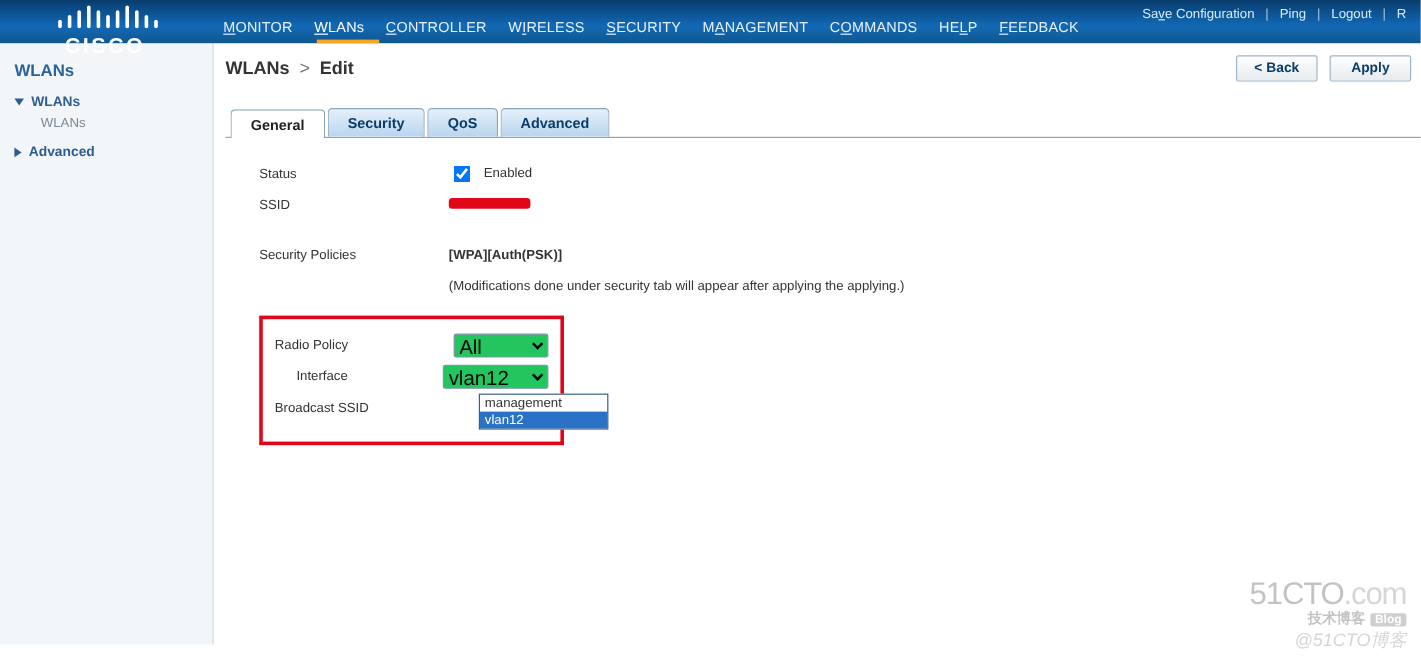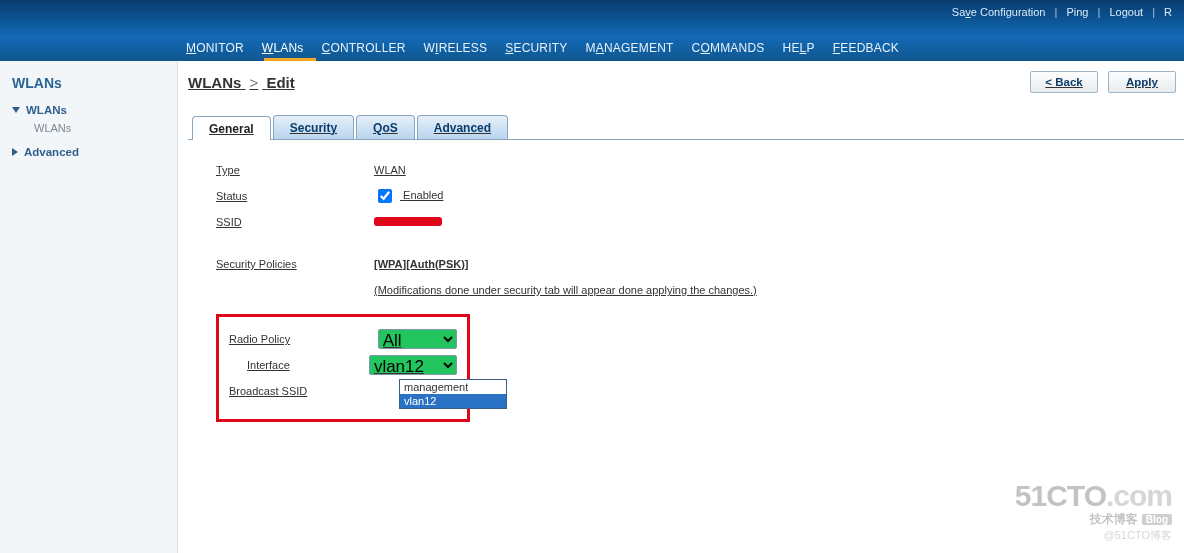--- a/index.html
+++ b/index.html
@@ -1,20 +1,20 @@
 <!DOCTYPE html>
 <html><head>
 <meta charset="utf-8">
 <style>
   * { box-sizing: border-box; }
   html, body { margin: 0; padding: 0; font-family: Verdana, Arial, sans-serif; font-size: 11px; color: #333; }
   body { width: 1184px; height: 553px; overflow: hidden; position: relative; background: #fff; }
 
   
-  .topbar { background: linear-gradient(#083c6c, #0e5a9e 40%, #1369b5 60%, #0f5790); height: 61px; position: relative; }
+  .topbar { background: linear-gradient(#083c6c, #0e5a9e 40%, #1369b5 60%, #0f5790); height: 36px; position: relative; }
   .util-links { position: absolute; right: 8px; top: 6px; color: #cfe3f5; font-size: 11px; }
   .util-links a { color: #d9eaf8; text-decoration: none; padding: 0 4px; }
   .util-sep { color: #a7c3db; padding: 0 2px; }
   .util-links a u { text-decoration: underline; }
   .logo { position: absolute; left: 44px; top: 4px; color: #fff; }
   .logo svg { display: block; }
   .mainnav { position: absolute; left: 186px; bottom: 6px; display: flex; gap: 18px; }
   .mainnav a { color: #e6f1fa; text-decoration: none; font-size: 12px; letter-spacing: 0.2px; }
   .mainnav a span.ak { text-decoration: underline; }
   .mainnav a.active { color: #ffffff; }
@@ -24,21 +24,21 @@
   .layout { display: flex; height: calc(553px - 52px); }
   .sidebar { width: 178px; background: #f3f6f9; border-right: 1px solid #d3dde6; padding: 10px 0 0 12px; }
   .sidebar h2 { font-size: 14px; color: #2a6496; margin: 4px 0 10px 0; font-weight: bold; }
   .side-item { display: flex; align-items: center; gap: 6px; padding: 3px 0; color: #2e5e8e; font-size: 11.5px; }
   .side-item.sub { padding-left: 22px; color: #7a8894; font-size: 11px; }
   .tri { display: inline-block; width: 0; height: 0; }
   .tri-down { border-left: 4px solid transparent; border-right: 4px solid transparent; border-top: 6px solid #2e5e8e; }
   .tri-right { border-top: 4px solid transparent; border-bottom: 4px solid transparent; border-left: 6px solid #2e5e8e; }
 
   
-  .main { flex: 1; padding: 10px 0 0 10px; position: relative; text-decoration: underline; }
+  .main { flex: 1; padding: 10px 0 0 10px; position: relative; }
   .page-head { display: flex; align-items: center; justify-content: space-between; padding-right: 6px; }
   .page-title { font-size: 15px; font-weight: bold; color: #333; }
   .page-title .sep { color: #777; font-weight: normal; padding: 0 4px; }
   .btnbar { display: flex; gap: 10px; margin-right: 2px; }
   .btn { display: inline-flex; align-items: center; justify-content: center; min-width: 68px; height: 22px; padding: 0 12px; font-size: 11.5px; color: #0b3c6a; background: linear-gradient(#fdfdfd, #e7ecef); border: 1px solid #9fb4c6; border-radius: 2px; cursor: pointer; font-weight: bold; }
 
   
   .tabs { margin-top: 22px; border-bottom: 1px solid #8aa6bf; display: flex; align-items: flex-end; padding-left: 4px; }
   .tab { height: 24px; padding: 0 16px; margin-right: 2px; border: 1px solid #8aa6bf; border-bottom: none; border-radius: 4px 4px 0 0; display: flex; align-items: center; font-size: 12px; font-weight: bold; color: #0b3c6a; background: linear-gradient(#e6f0fa, #b9d5ef); cursor: pointer; }
   .tab.active { background: #fff; position: relative; top: 1px; color: #222; }
@@ -58,38 +58,56 @@
   .sel { font-family: inherit; font-size: 17px; height: 20px; border: 1px solid #7e97ad; border-radius: 2px; background: #22c55e; }
   .sel.radio { width: 80px; }
   .sel.iface { width: 108px; }
 
   .dropdown-open { position: absolute; left: 180px; top: 62px; width: 108px; border: 1px solid #3a5f86; background: #fff; font-size: 11px; z-index: 5; }
   .dropdown-open .opt { padding: 1px 4px; }
   .dropdown-open .opt.sel-hl { background: #2a72c6; color: #fff; }
 
   
   .watermark { position: absolute; right: 12px; bottom: 10px; text-align: right; color: #b9b9b9; font-family: Arial, sans-serif; opacity: 0.85; }
-  .watermark .l1 { font-size: 30px; font-weight: 700; letter-spacing: -1px; line-height: 1; }
+  .watermark .l1 { font-size: 26px; font-weight: 400; letter-spacing: -1px; line-height: 1; }
   .watermark .l1 .fade { color: #cfcfcf; }
   .watermark .l2 { font-size: 12px; font-weight: bold; }
   .watermark .l2 .blog { background: #c7c7c7; color: #fff; padding: 0 4px; border-radius: 2px; margin-left: 4px; font-size: 10px; }
-  .watermark .l3 { font-size: 11px; color: #cfcfcf; }
+  .watermark .l3 { font-size: 15px; color: #cfcfcf; font-style: italic; }
 </style>
 </head>
 <body>
 
 <div class="topbar">
   <div class="util-links">
     <a href="#">Sa<u>v</u>e Configuration</a>
     <span class="util-sep">|</span>
     <a href="#"><span>Ping</span></a>
     <span class="util-sep">|</span>
     <a href="#"><span>Logout</span></a>
     <span class="util-sep">|</span>
     <a href="#"><span>R</span></a>
+  </div>
+  <div class="logo">
+    <svg width="100" height="44" viewBox="0 0 100 44">
+      <g stroke="#ffffff" stroke-width="3" stroke-linecap="round">
+        <line x1="6" y1="14" x2="6" y2="18"></line>
+        <line x1="14" y1="10" x2="14" y2="18"></line>
+        <line x1="22" y1="6" x2="22" y2="18"></line>
+        <line x1="30" y1="2" x2="30" y2="18"></line>
+        <line x1="38" y1="6" x2="38" y2="18"></line>
+        <line x1="46" y1="10" x2="46" y2="18"></line>
+        <line x1="54" y1="6" x2="54" y2="18"></line>
+        <line x1="62" y1="2" x2="62" y2="18"></line>
+        <line x1="70" y1="6" x2="70" y2="18"></line>
+        <line x1="78" y1="10" x2="78" y2="18"></line>
+        <line x1="86" y1="14" x2="86" y2="18"></line>
+      </g>
+      <text x="10" y="40" fill="#ffffff" font-family="Arial" font-size="18" font-weight="bold" letter-spacing="2">CISCO</text>
+    </svg>
   </div>
   <div class="mainnav">
     <a href="#"><span class="ak">M</span>ONITOR</a>
     <a href="#" class="active"><span class="ak">W</span>LANs</a>
     <a href="#"><span class="ak">C</span>ONTROLLER</a>
     <a href="#">W<span class="ak">I</span>RELESS</a>
     <a href="#"><span class="ak">S</span>ECURITY</a>
     <a href="#">M<span class="ak">A</span>NAGEMENT</a>
     <a href="#">C<span class="ak">O</span>MMANDS</a>
     <a href="#">HE<span class="ak">L</span>P</a>
@@ -129,42 +147,38 @@
 
     <div class="tabs">
       <div class="tab active">General</div>
       <div class="tab">Security</div>
       <div class="tab">QoS</div>
       <div class="tab">Advanced</div>
     </div>
 
     <div class="panel">
       <div class="row">
-        <div class="lbl">Type</div>
-        <div class="val">WLAN</div>
-      </div>
-      <div class="row">
         <div class="lbl">Status</div>
         <div class="val">
           <input type="checkbox" class="chk" checked="" style="">
           <span>Enabled</span>
         </div>
       </div>
       <div class="row">
         <div class="lbl">SSID</div>
         <div class="val"><span class="redact" style="width:68px;"></span></div>
       </div>
       <div class="rowgap"></div>
       <div class="row">
         <div class="lbl">Security Policies</div>
         <div class="val secpol-val">[WPA][Auth(PSK)]</div>
       </div>
       <div class="row">
         <div class="lbl"></div>
-        <div class="val secpol-note">(Modifications done under security tab will appear done applying the changes.)</div>
+        <div class="val secpol-note">(Modifications done under security tab will appear after applying the applying.)</div>
       </div>
 
       <div class="hl-box">
         <div class="row">
           <div class="lbl" style="width:150px;">Radio Policy</div>
           <select class="sel radio">
             <option>All</option>
           </select>
         </div>
         <div class="row">

